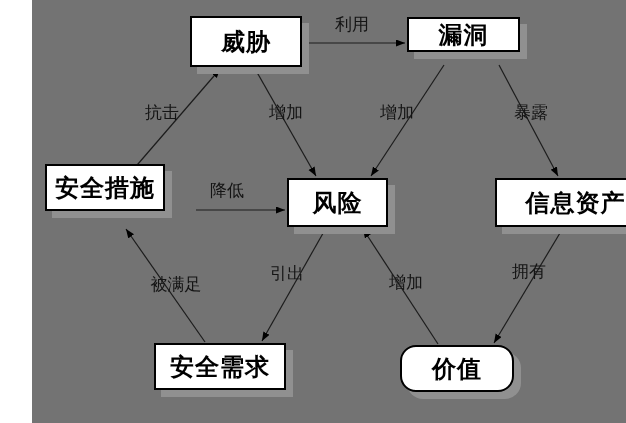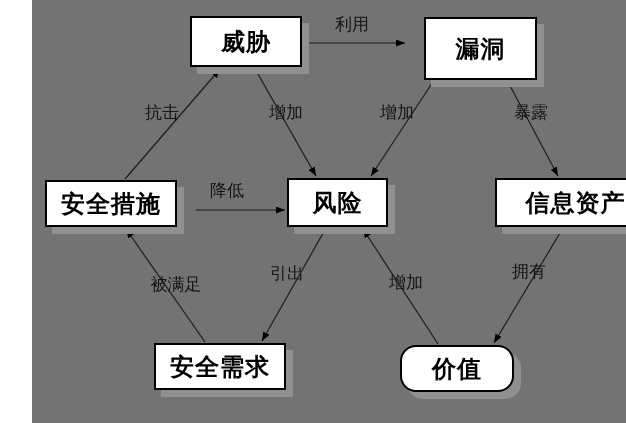--- a/index.html
+++ b/index.html
@@ -63,23 +63,23 @@
     <line x1="467" y1="65" x2="526" y2="176" marker-end="url(#arrowhead)"></line>
     <line x1="164" y1="210" x2="253" y2="210" marker-end="url(#arrowhead)"></line>
     <line x1="173" y1="342" x2="94" y2="229" marker-end="url(#arrowhead)"></line>
     <line x1="294" y1="228" x2="230" y2="341" marker-end="url(#arrowhead)"></line>
     <line x1="406" y1="344" x2="331" y2="229" marker-end="url(#arrowhead)"></line>
     <line x1="531" y1="228" x2="462" y2="343" marker-end="url(#arrowhead)"></line>
   </svg>
 
   <div class="node" style="left:158px; top:16px; width:112px; height:51px;">威胁</div>
 
-  <div class="node" style="left:392px; top:17px; width:113px; height:63px;">漏洞</div>
+  <div class="node" style="left:375px; top:17px; width:113px; height:35px;">漏洞</div>
 
-  <div class="node" style="left:13px; top:180px; width:132px; height:47px;">安全措施</div>
+  <div class="node" style="left:13px; top:164px; width:120px; height:47px;">安全措施</div>
 
   <div class="node" style="left:255px; top:178px; width:101px; height:49px;">风险</div>
 
   <div class="node" style="left:463px; top:178px; width:161px; height:49px;">信息资产</div>
 
   <div class="node" style="left:122px; top:343px; width:132px; height:47px;">安全需求</div>
 
   <div class="node" style="left:368px; top:345px; width:114px; height:47px;border-radius:16px;">价值</div>
 
   <div class="edge-label" style="left:320px; top:24px;text-align:center;">利用</div>

